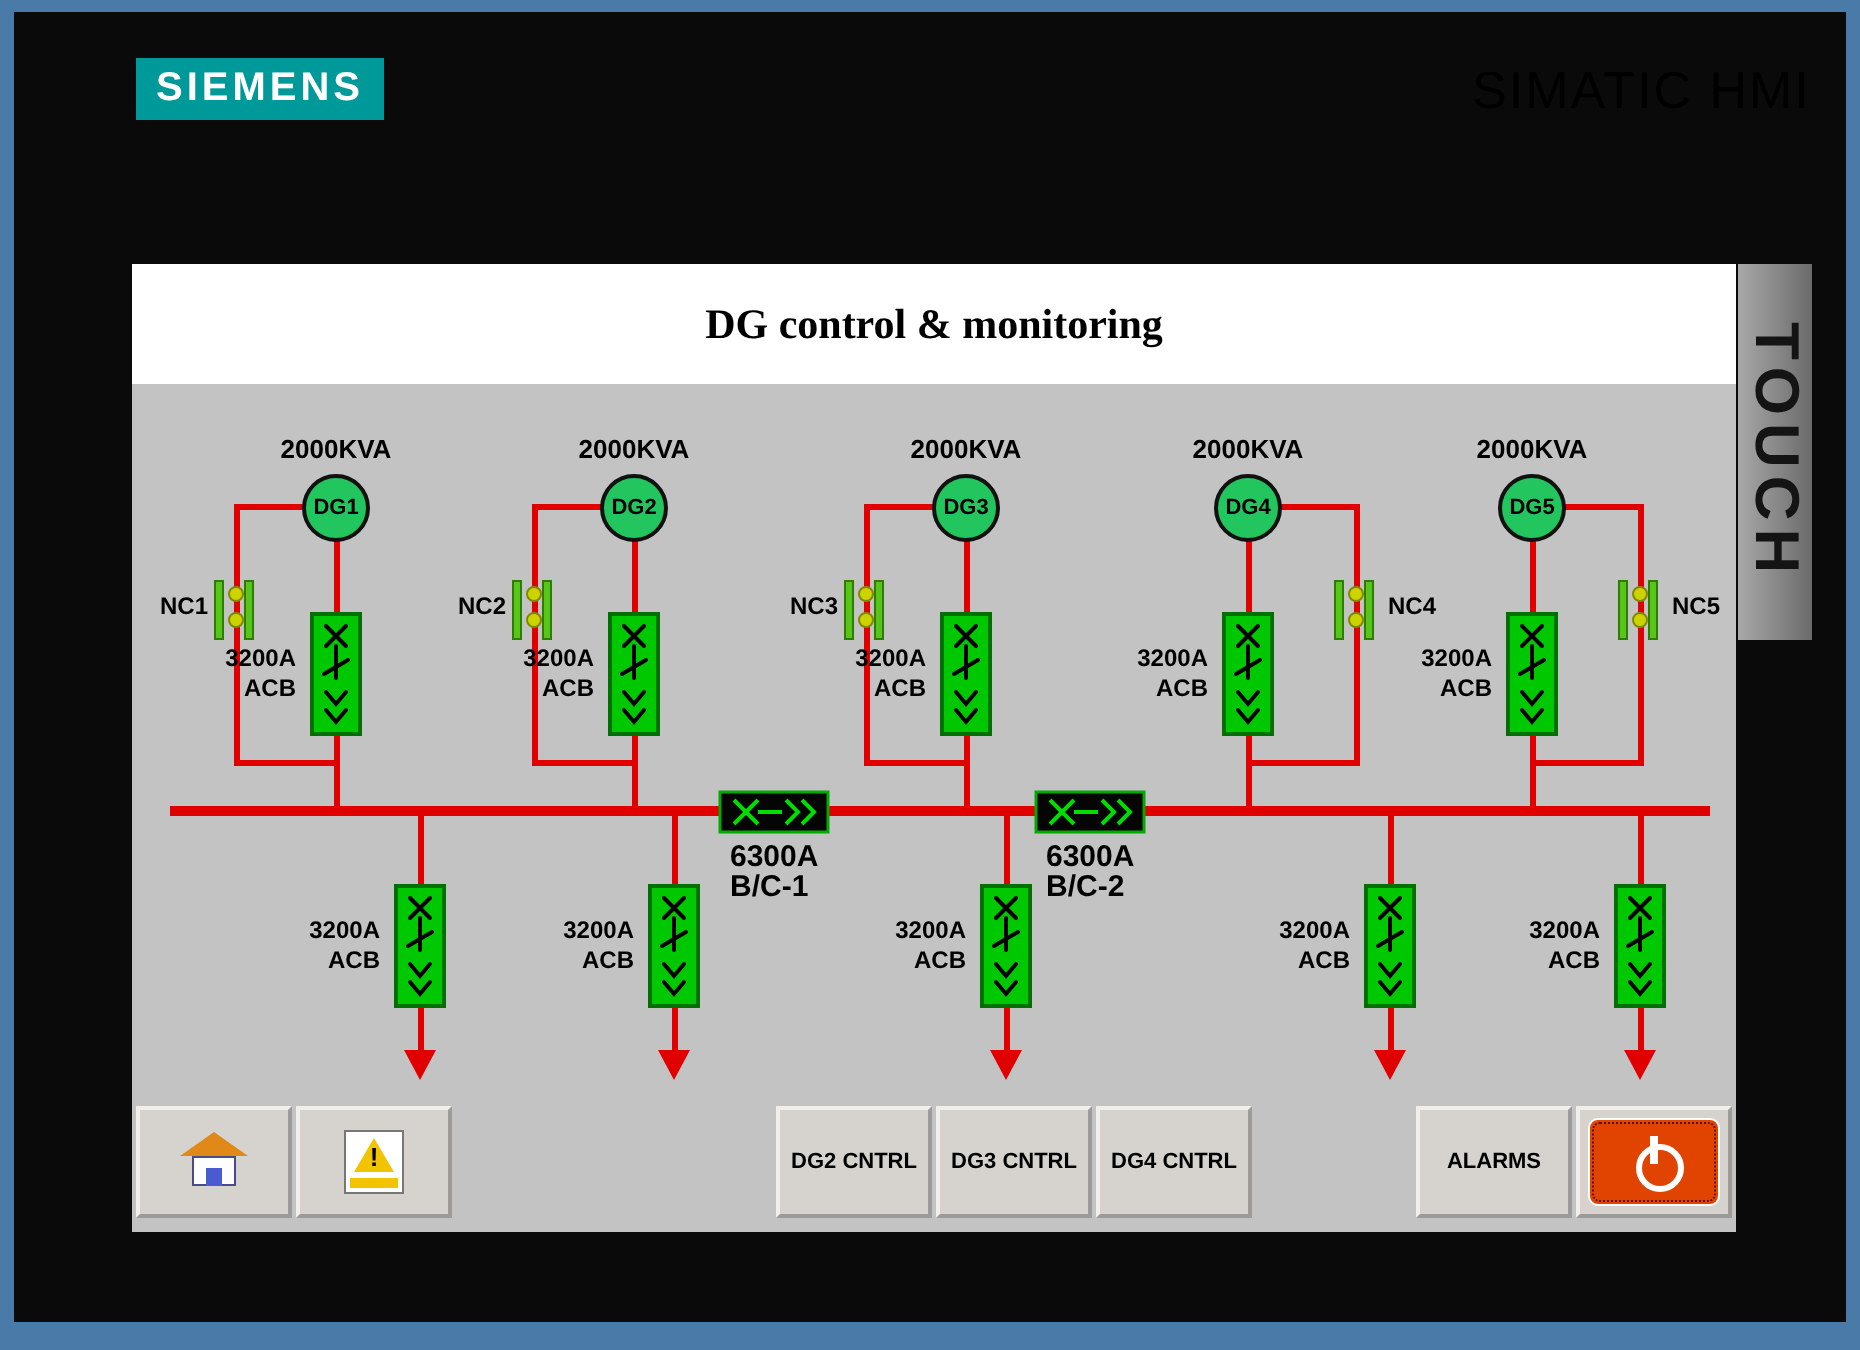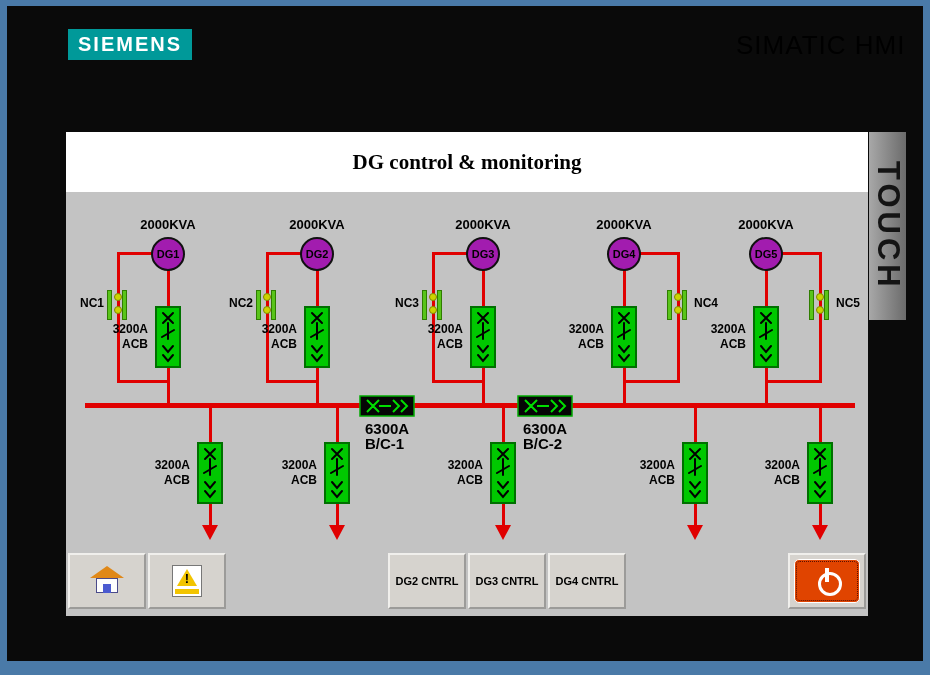--- a/index.html
+++ b/index.html
@@ -21,21 +21,21 @@
   .screen-title{position:absolute;left:0;top:0;width:100%;height:60px;background:#fff;
       display:flex;align-items:center;justify-content:center;
       font:bold 21px "Liberation Serif",serif;color:#000}
 
   .h-wire{position:absolute;height:3px;background:#e00000}
   .v-wire{position:absolute;width:3px;background:#e00000}
   .bus-bar{position:absolute;left:19px;top:271px;width:770px;height:5px;background:#e00000}
   .arrow{position:absolute;width:0;height:0;border-left:8px solid transparent;
       border-right:8px solid transparent;border-top:15px solid #e00000}
 
-  .dg-circle{position:absolute;width:30px;height:30px;background:#a21caf;border:2px solid #111;
+  .dg-circle{position:absolute;width:30px;height:30px;background:#22c55e;border:2px solid #111;
       border-radius:50%;display:flex;align-items:center;justify-content:center;
       font:bold 11px "Liberation Sans",sans-serif;color:#000}
 
   .lbl{position:absolute;font:bold 12px "Liberation Sans",sans-serif;color:#000;
       white-space:pre-line;line-height:15px}
   .lbl.r{text-align:right}
   .kva{font-size:13px;text-align:center;white-space:nowrap}
   .cpl{font-size:15px}
 
   .acb{position:absolute;width:26px;height:62px}
@@ -266,20 +266,21 @@
   <div class="nav-btn" style="left:82px">
     <div class="alarm-icon">
       <div class="alarm-tri"></div>
       <div class="alarm-glyph">!</div>
       <div class="alarm-bar"></div>
     </div>
   </div>
   <div class="nav-btn" style="left:322px">DG2 CNTRL</div>
   <div class="nav-btn" style="left:402px">DG3 CNTRL</div>
   <div class="nav-btn" style="left:482px">DG4 CNTRL</div>
+  <div class="nav-btn" style="left:642px">ALARMS</div>
   <div class="nav-btn" style="left:722px">
     <div class="power-face">
       <div class="power-focus"></div>
       <div class="power-ring"></div>
       <div class="power-bar"></div>
     </div>
   </div>
 
 </div>
 

